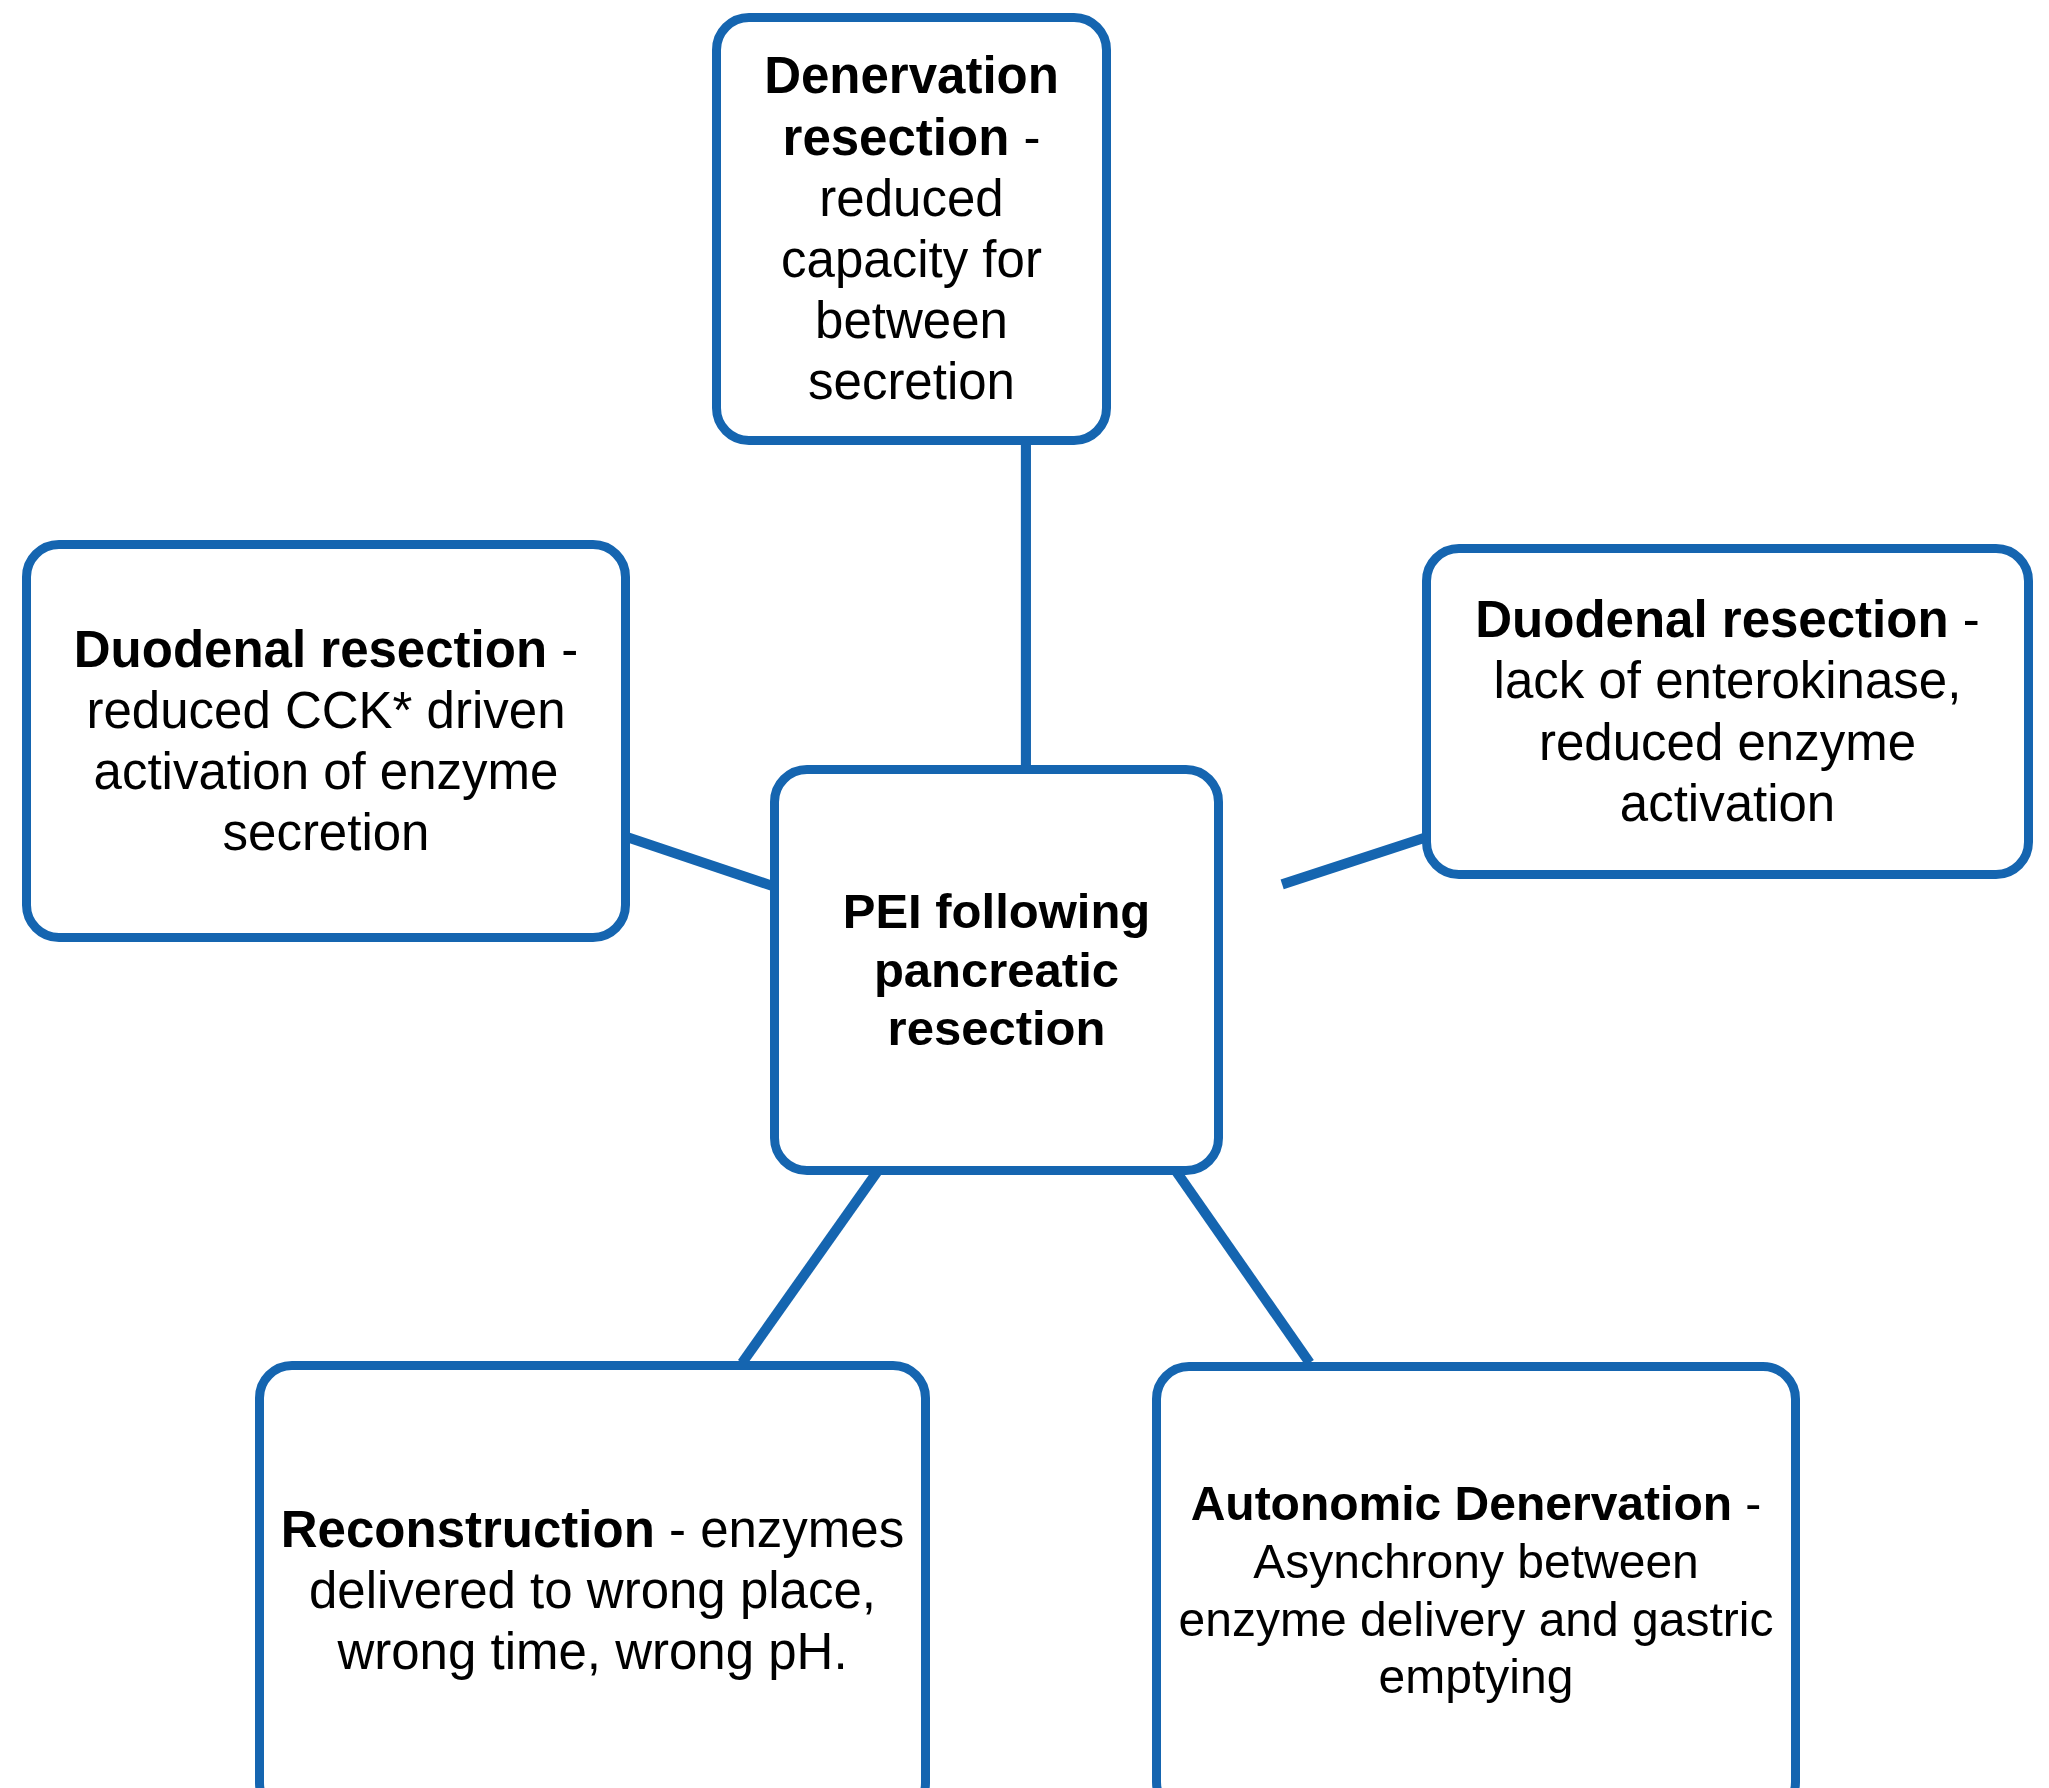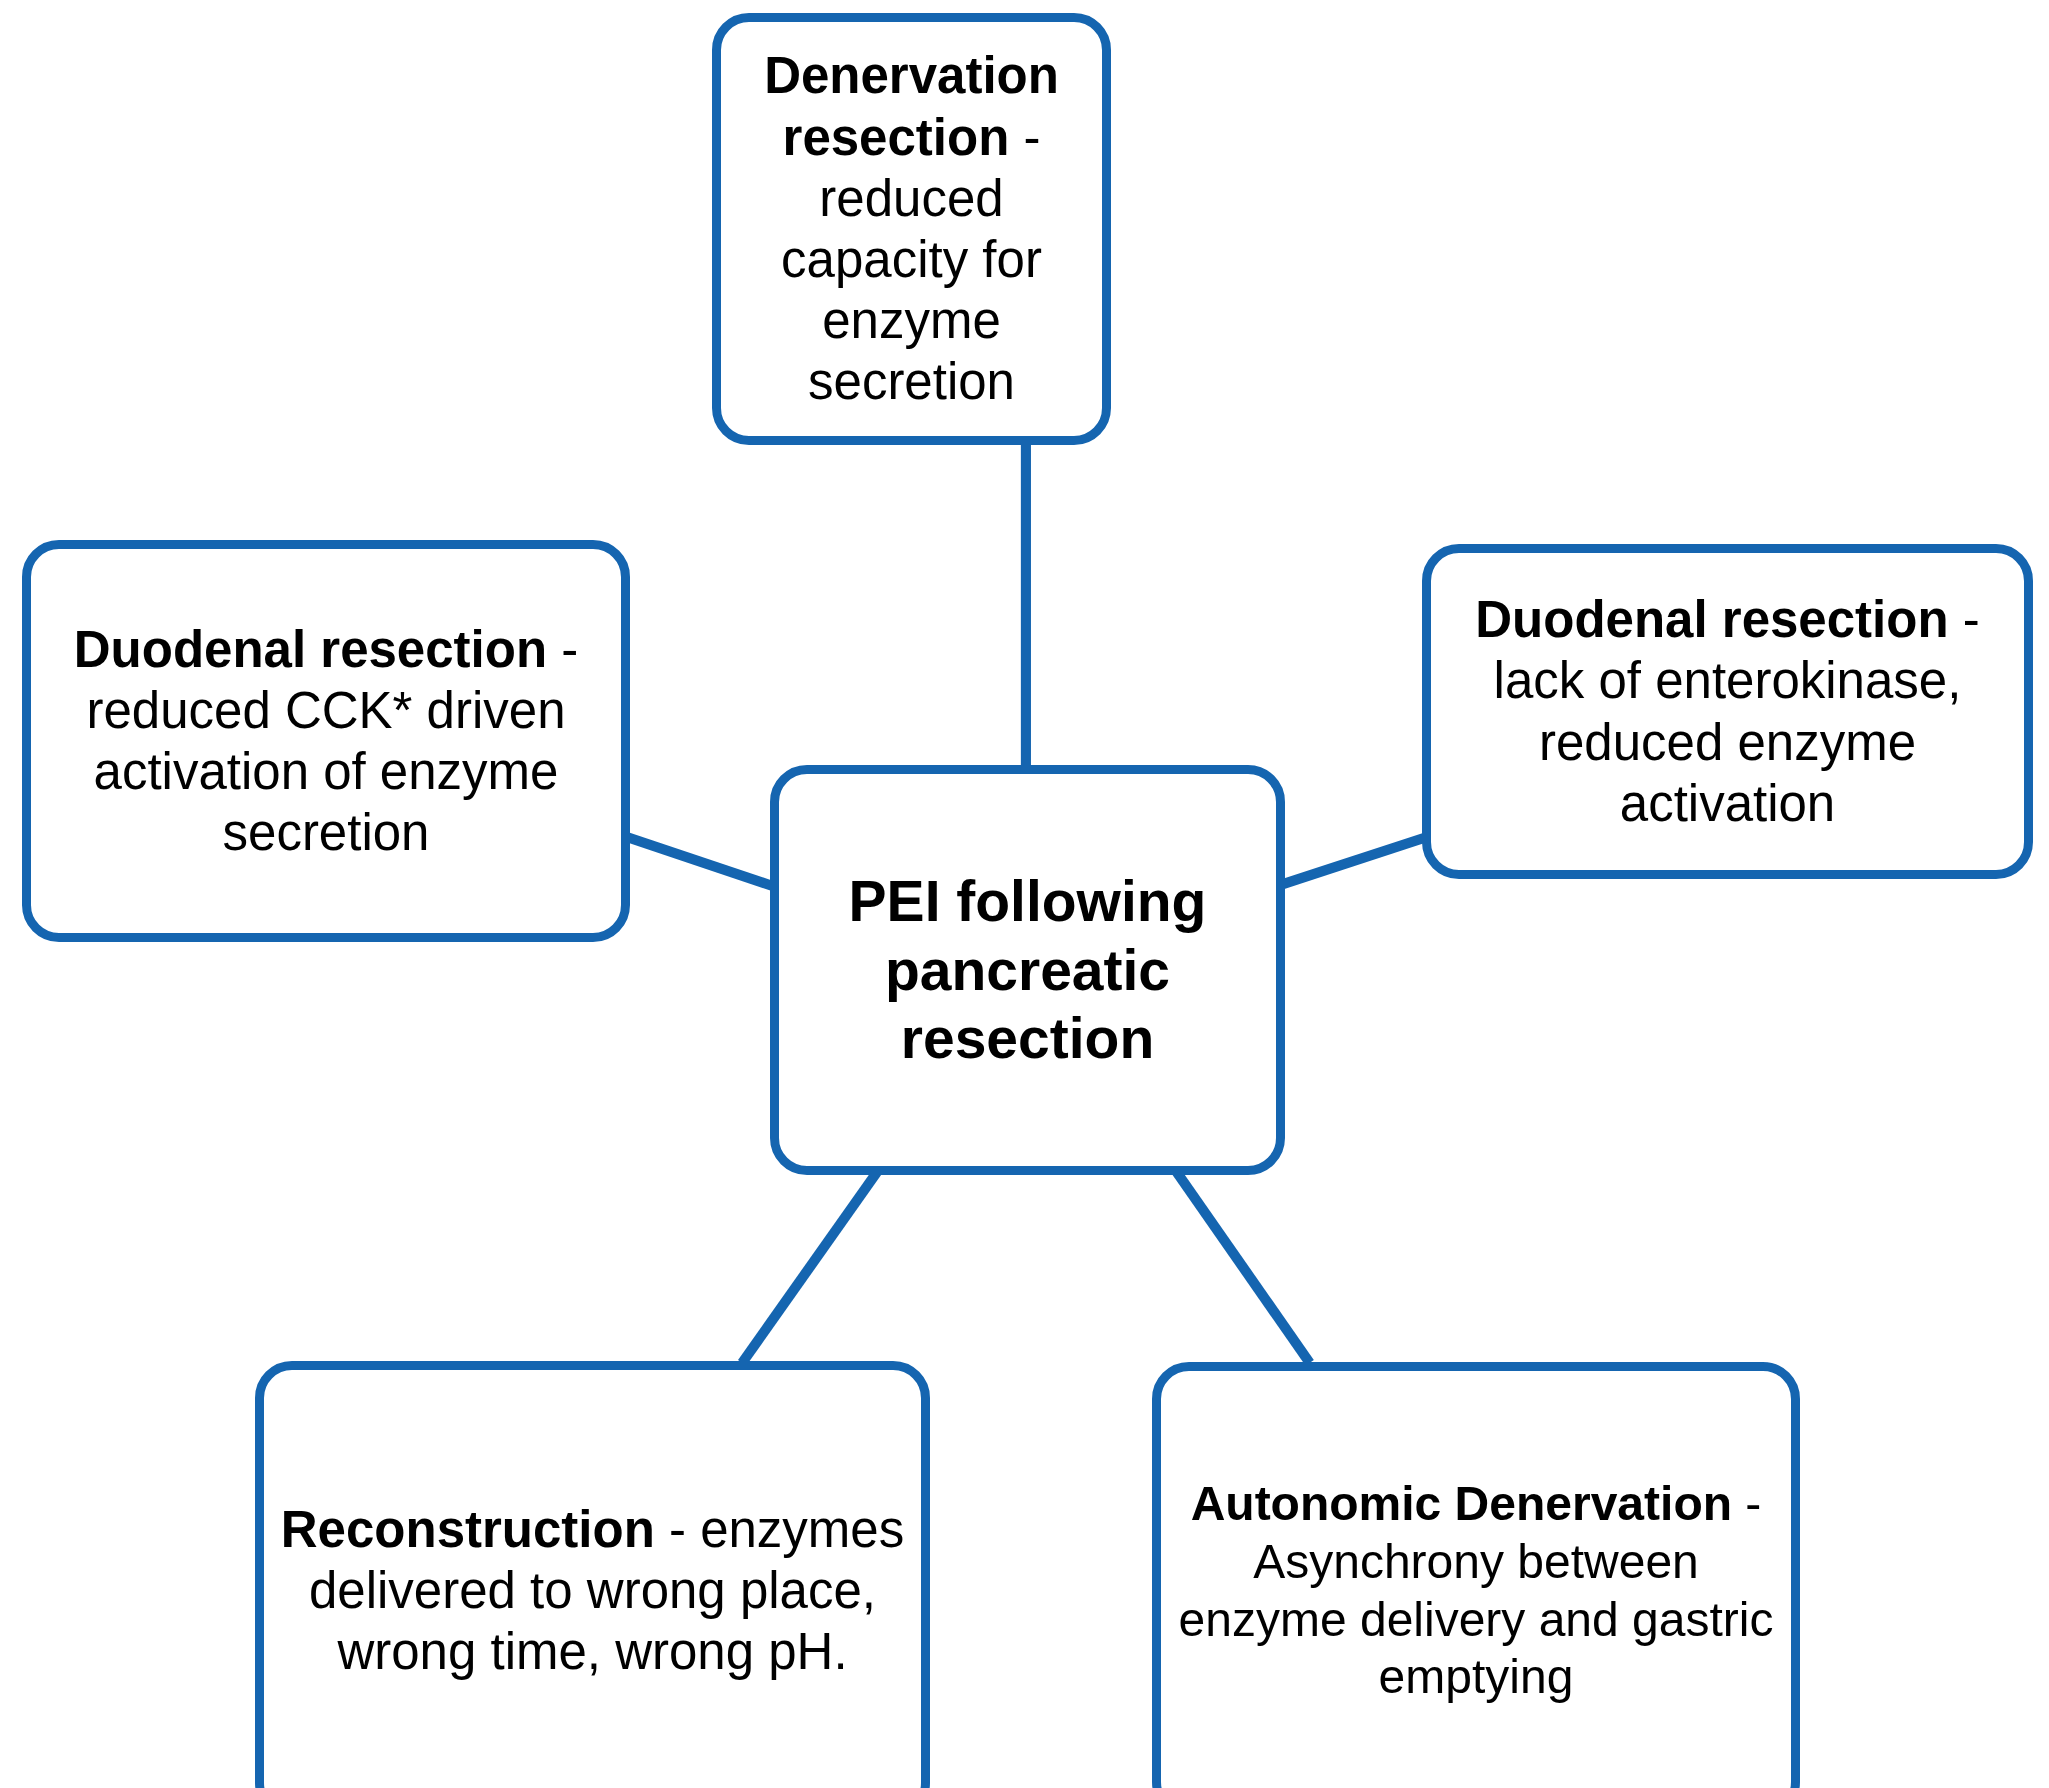--- a/index.html
+++ b/index.html
@@ -53,22 +53,22 @@
   }
   #node-duodenal-cck {
     left: 22px;   top: 540px;  width: 608px;  height: 402px;
     font-size: 51px;
   }
   #node-duodenal-enterokinase {
     left: 1422px; top: 544px;  width: 611px;  height: 335px;
     font-size: 51px;
   }
   #node-pei-center {
-    left: 770px;  top: 765px;  width: 515px;  height: 410px;
-    font-size: 57px;
+    left: 770px;  top: 765px;  width: 453px;  height: 410px;
+    font-size: 49px;
     font-weight: bold;
   }
   #node-reconstruction {
     left: 255px;  top: 1361px; width: 675px;  height: 459px;
     font-size: 51px;
   }
   #node-autonomic {
     left: 1152px; top: 1362px; width: 648px;  height: 457px;
     font-size: 48px;
   }
@@ -85,21 +85,21 @@
     <g stroke="#1565B0" stroke-width="11" stroke-linecap="butt" fill="none">
       <line x1="1117" y1="483" x2="1117" y2="838"></line>
       <line x1="684" y1="912" x2="842" y2="965"></line>
       <line x1="1396" y1="963" x2="1552" y2="912"></line>
       <line x1="955" y1="1276" x2="808" y2="1484"></line>
       <line x1="1281" y1="1276" x2="1426" y2="1484"></line>
     </g>
   </svg>
 
   <div class="node" id="node-parenchymal">
-    <p><b>Denervation resection</b><span> - reduced capacity for enzyme secretion</span></p>
+    <p><b>Denervation resection</b><span> - reduced capacity for between secretion</span></p>
   </div>
 
   <div class="node" id="node-duodenal-cck">
     <p><b>Duodenal resection</b><span> - reduced CCK* driven activation of enzyme secretion</span></p>
   </div>
 
   <div class="node" id="node-duodenal-enterokinase">
     <p><b>Duodenal resection</b><span> - lack of enterokinase, reduced enzyme activation</span></p>
   </div>
 

